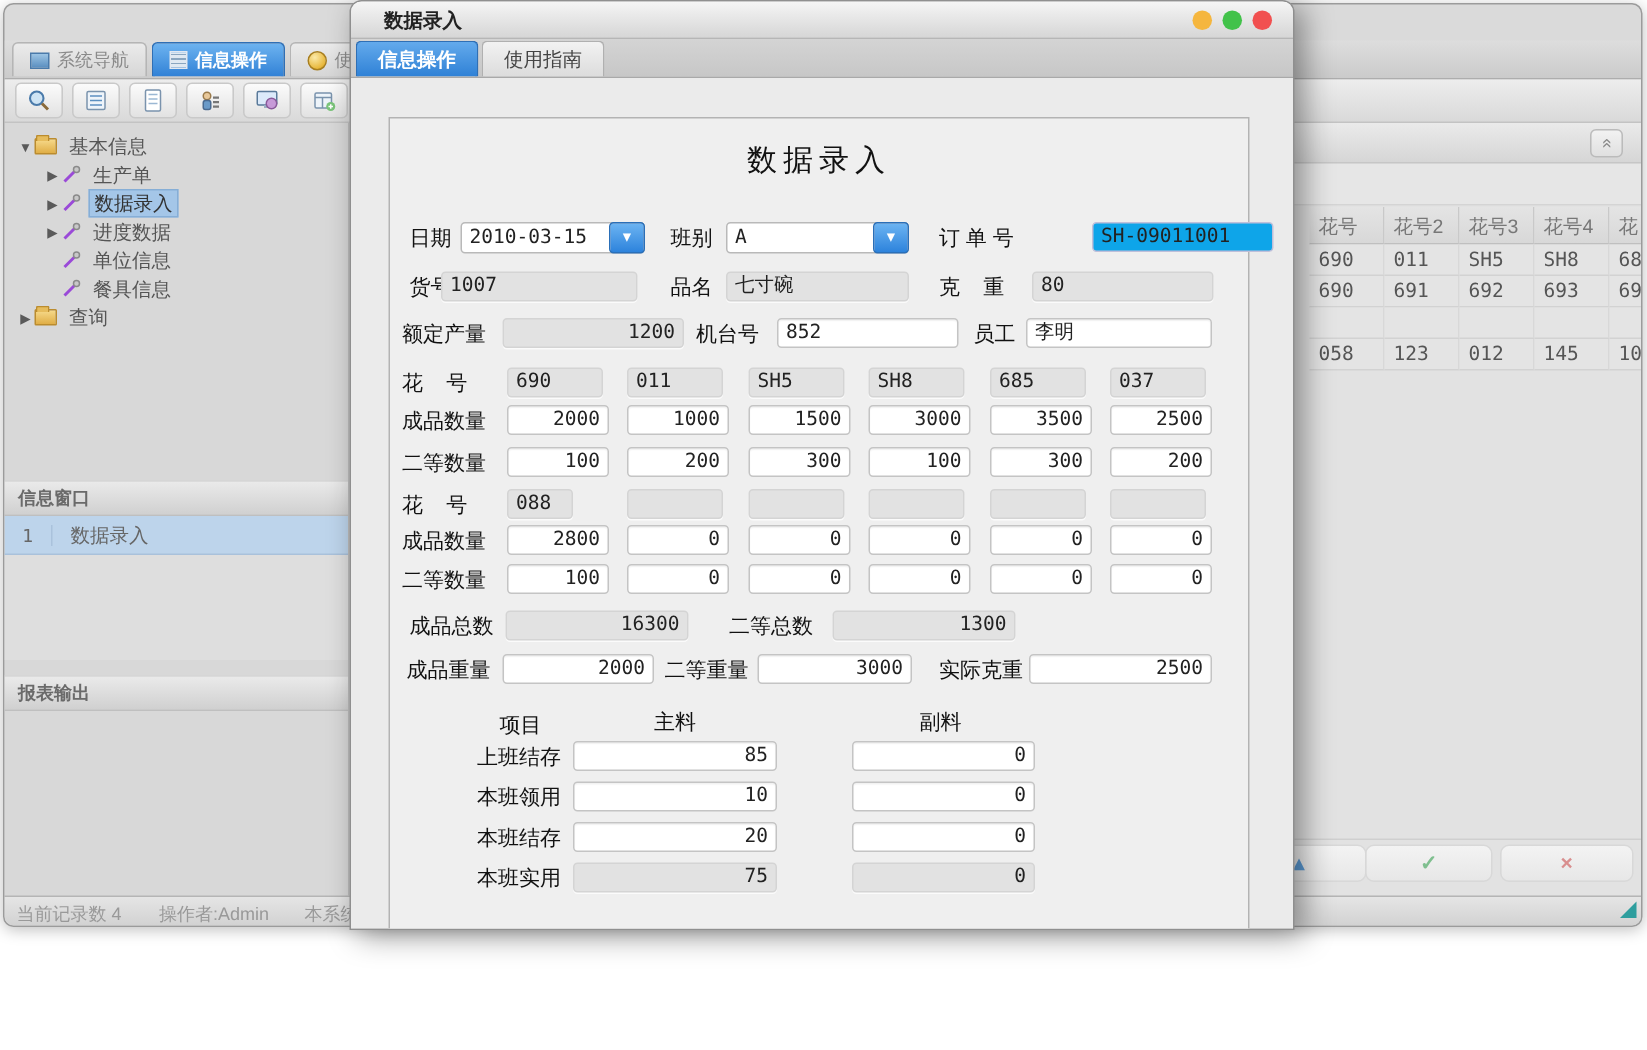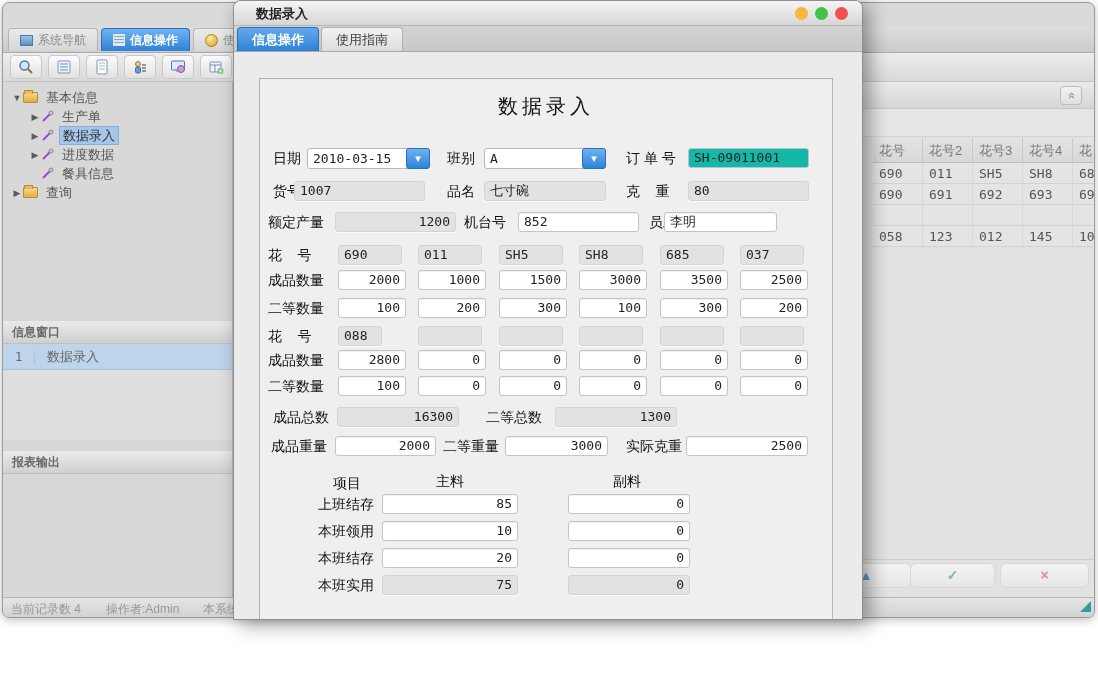--- a/index.html
+++ b/index.html
@@ -116,21 +116,21 @@
   .form-box { position:absolute; left:25px; top:26px; width:574px; bottom:-2px;
     background:#efefef; border:1px solid #b3b3b3; }
   .form-title { position:absolute; left:0; right:0; top:14px; text-align:center;
     font-size:20px; color:#111; letter-spacing:4px; }
 
   .L { position:absolute; height:21px; line-height:21px; font-size:14px; color:#111; white-space:pre; }
   .f { position:absolute; height:20px; line-height:18px; padding:0 5px; border-radius:3px;
     font-family:"DejaVu Sans Mono",monospace; font-size:13px; color:#222; overflow:hidden; white-space:pre;}
   .f.ro { background:#e2e2e2; border:1px solid #d4d4d4; box-shadow:0 1px 0 #fbfbfb; }
   .f.wh { background:#ffffff; border:1px solid #c4c4c4; box-shadow:inset 0 1px 1px rgba(0,0,0,.06); }
-  .f.lav { background:#14b8a6; border:1px solid #bfbfda; }
+  .f.lav { background:#0ea5e9; border:1px solid #bfbfda;margin-left:40px; }
   .f.num { text-align:right; }
   .combo { position:absolute; height:21px; background:#fff; border:1px solid #b9b9b9; border-radius:3px; }
   .cval { position:absolute; left:5px; top:0; right:24px; line-height:19px;
     font-family:"DejaVu Sans Mono",monospace; font-size:13px; color:#222; overflow:hidden; white-space:pre;}
   .cbtn { position:absolute; right:-1px; top:-1px; width:24px; height:21px;
     background:linear-gradient(#6cb4f2,#2d83dc); border:1px solid #2a6fb8; border-radius:3px;
     color:#fff; font-size:11px; text-align:center; line-height:19px; }
 </style>
 </head>
 <body>
@@ -228,20 +228,27 @@
             </svg></span>
         <span class="tlabel selected">数据录入</span>
       </div>
       <div class="tree-row" style="padding-left:26px">
         <span class="tri">▶</span>
         <span class="wand"><svg width="13" height="13">
               <line x1="2" y1="11" x2="9" y2="4" stroke="#9a4ad8" stroke-width="2"></line>
               <circle cx="10" cy="3" r="2" fill="#c8c8c8" stroke="#8a8a8a"></circle>
             </svg></span>
         <span class="tlabel">进度数据</span>
+      </div>
+      <div class="tree-row" style="padding-left:38px">
+        <span class="wand"><svg width="13" height="13">
+              <line x1="2" y1="11" x2="9" y2="4" stroke="#9a4ad8" stroke-width="2"></line>
+              <circle cx="10" cy="3" r="2" fill="#c8c8c8" stroke="#8a8a8a"></circle>
+            </svg></span>
+        <span class="tlabel">单位信息</span>
       </div>
       <div class="tree-row" style="padding-left:38px">
         <span class="wand"><svg width="13" height="13">
               <line x1="2" y1="11" x2="9" y2="4" stroke="#9a4ad8" stroke-width="2"></line>
               <circle cx="10" cy="3" r="2" fill="#c8c8c8" stroke="#8a8a8a"></circle>
             </svg></span>
         <span class="tlabel">餐具信息</span>
       </div>
       <div class="tree-row" style="padding-left:8px">
         <span class="tri">▶</span>
@@ -366,21 +373,21 @@
       <span class="L" style="left:187px;top:102px">品名</span>
       <span class="f ro" style="left:224px;top:102px;width:122px">七寸碗</span>
       <span class="L" style="left:366px;top:102px">克    重</span>
       <span class="f ro" style="left:428px;top:102px;width:121px">80</span>
 
       <span class="L" style="left:8px;top:133px">额定产量</span>
       <span class="f ro num" style="left:75px;top:133px;width:121px">1200</span>
       <span class="L" style="left:204px;top:133px">机台号</span>
       <span class="f wh" style="left:258px;top:133px;width:121px">852</span>
       <span class="L" style="left:389px;top:133px">员工</span>
-      <span class="f wh" style="left:404px;top:133px;width:113px;font-family:Liberation Serif, serif">李明</span>
+      <span class="f wh" style="left:424px;top:133px;width:124px;font-family:Liberation Mono, monospace">李明</span>
 
       <span class="L" style="left:8px;top:166px">花    号</span>
       <span class="f ro" style="left:78px;top:166px;width:64px">690</span>
       <span class="f ro" style="left:158px;top:166px;width:64px">011</span>
       <span class="f ro" style="left:239px;top:166px;width:64px">SH5</span>
       <span class="f ro" style="left:319px;top:166px;width:64px">SH8</span>
       <span class="f ro" style="left:400px;top:166px;width:64px">685</span>
       <span class="f ro" style="left:480px;top:166px;width:64px">037</span>
 
       <span class="L" style="left:8px;top:191px">成品数量</span>

